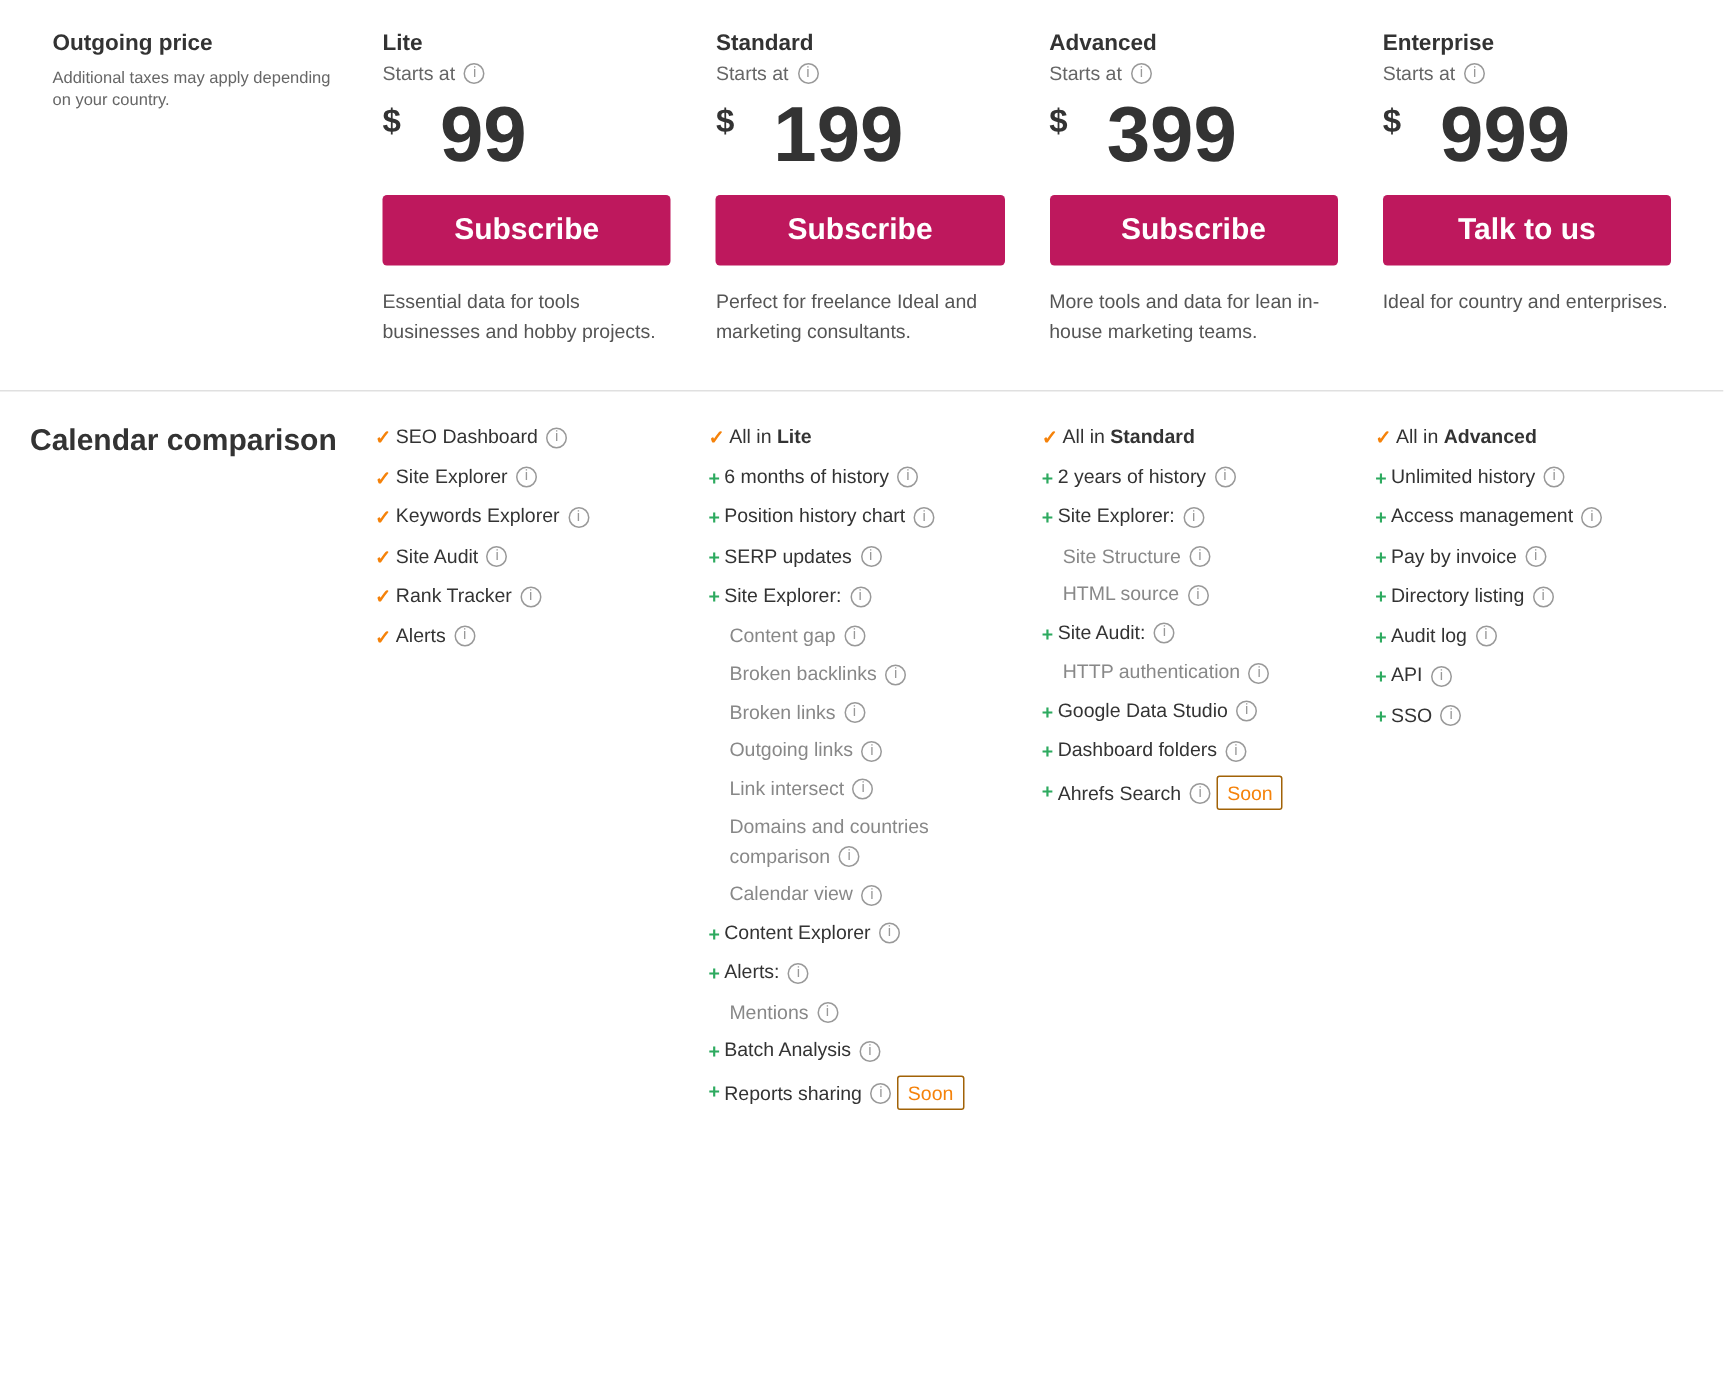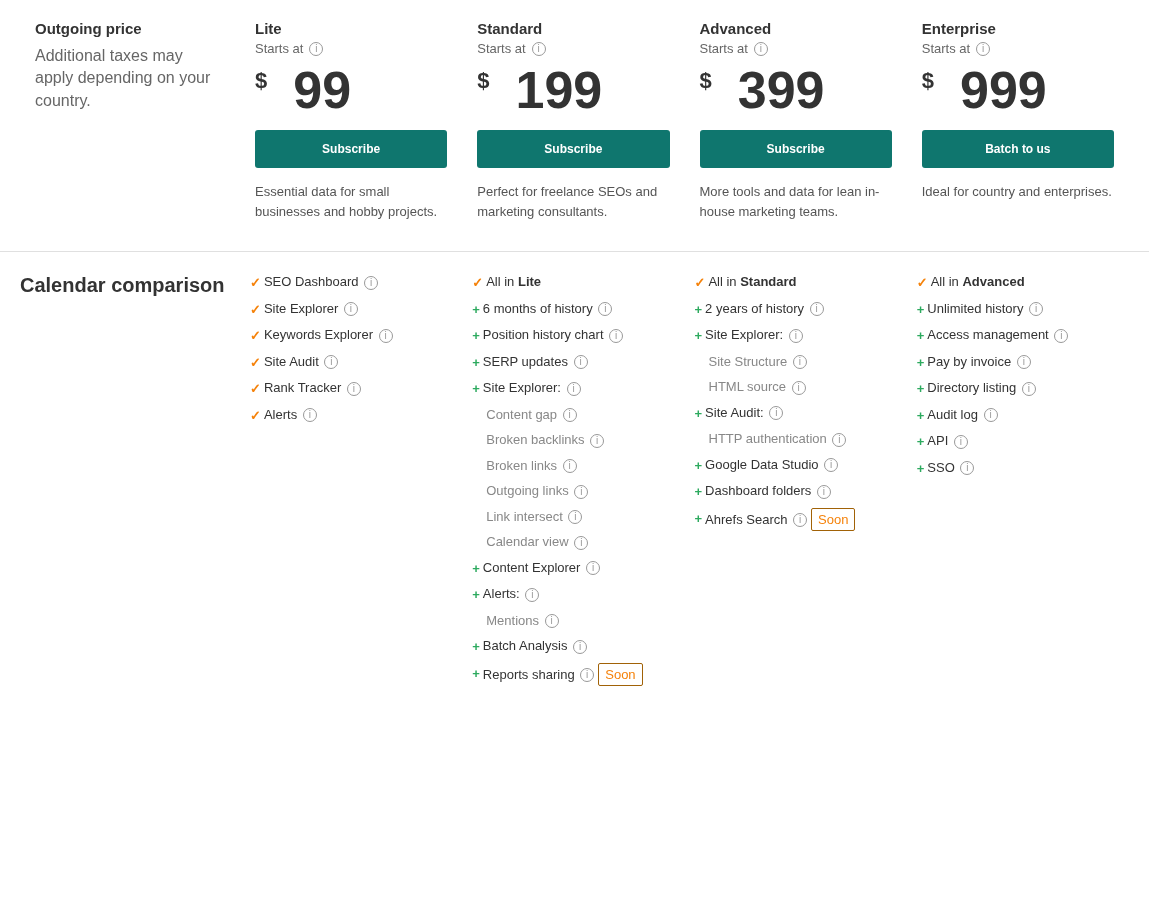--- a/index.html
+++ b/index.html
@@ -16,21 +16,21 @@
       padding: 0 15px;
     }
     
     .monthly-price-label {
       font-weight: bold;
       font-size: 15px;
       margin-bottom: 8px;
     }
     
     .tax-note {
-      font-size: 16px;
+      font-size: 11px;
       color: #666;
       line-height: 1.4;
     }
     
     .plan-name {
       font-weight: bold;
       font-size: 15px;
       margin-bottom: 4px;
     }
     
@@ -56,25 +56,25 @@
     }
     
     .price-number {
       font-size: 52px;
       font-weight: bold;
       line-height: 1;
       margin-left: 26px;
     }
     
     .subscribe-btn {
-      background: #0f766e;
+      background: #be185d;
       color: #fff;
       border: none;
       padding: 12px 20px;
-      font-size: 12px;
+      font-size: 20px;
       font-weight: bold;
       cursor: pointer;
       border-radius: 3px;
       width: 100%;
       margin-bottom: 14px;
     }
     
     .plan-desc {
       font-size: 13px;
       color: #555;
@@ -187,33 +187,33 @@
 <div class="pricing-col-header">
     <div class="plan-name">Lite</div>
     <div class="starts-at">
       Starts at <span class="info-icon">i</span>
     </div>
     <div class="price-display">
       <span class="price-dollar">$</span>
       <span class="price-number">99</span>
     </div>
     <button class="subscribe-btn">Subscribe</button>
-    <div class="plan-desc">Essential data for small businesses and hobby projects.</div>
+    <div class="plan-desc">Essential data for tools businesses and hobby projects.</div>
   </div>
     <div class="pricing-col-header">
     <div class="plan-name">Standard</div>
     <div class="starts-at">
       Starts at <span class="info-icon">i</span>
     </div>
     <div class="price-display">
       <span class="price-dollar">$</span>
       <span class="price-number">199</span>
     </div>
     <button class="subscribe-btn">Subscribe</button>
-    <div class="plan-desc">Perfect for freelance SEOs and marketing consultants.</div>
+    <div class="plan-desc">Perfect for freelance Ideal and marketing consultants.</div>
   </div>
     <div class="pricing-col-header">
     <div class="plan-name">Advanced</div>
     <div class="starts-at">
       Starts at <span class="info-icon">i</span>
     </div>
     <div class="price-display">
       <span class="price-dollar">$</span>
       <span class="price-number">399</span>
     </div>
@@ -222,21 +222,21 @@
   </div>
     <div class="pricing-col-header">
     <div class="plan-name">Enterprise</div>
     <div class="starts-at">
       Starts at <span class="info-icon">i</span>
     </div>
     <div class="price-display">
       <span class="price-dollar">$</span>
       <span class="price-number">999</span>
     </div>
-    <button class="subscribe-btn">Batch to us</button>
+    <button class="subscribe-btn">Talk to us</button>
     <div class="plan-desc">Ideal for country and enterprises.</div>
   </div>
   </div>
 
 <div class="feature-section">
   <div class="feature-title">Calendar comparison</div>
 
 <div class="feature-col">
       <ul class="feature-list">
         <li class="feature-item">
@@ -296,20 +296,23 @@
         <li class="feature-item">
         <span class="feature-text sub">Broken links <span class="info-icon">i</span></span>
       </li>
         <li class="feature-item">
         <span class="feature-text sub">Outgoing links <span class="info-icon">i</span></span>
       </li>
         <li class="feature-item">
         <span class="feature-text sub">Link intersect <span class="info-icon">i</span></span>
       </li>
         <li class="feature-item">
+        <span class="feature-text sub">Domains and countries comparison <span class="info-icon">i</span></span>
+      </li>
+        <li class="feature-item">
         <span class="feature-text sub">Calendar view <span class="info-icon">i</span></span>
       </li>
         <li class="feature-item">
         <span class="plus-icon">+</span>
         <span class="feature-text">Content Explorer <span class="info-icon">i</span></span>
       </li>
         <li class="feature-item">
         <span class="plus-icon">+</span>
         <span class="feature-text">Alerts: <span class="info-icon">i</span></span>
       </li>

